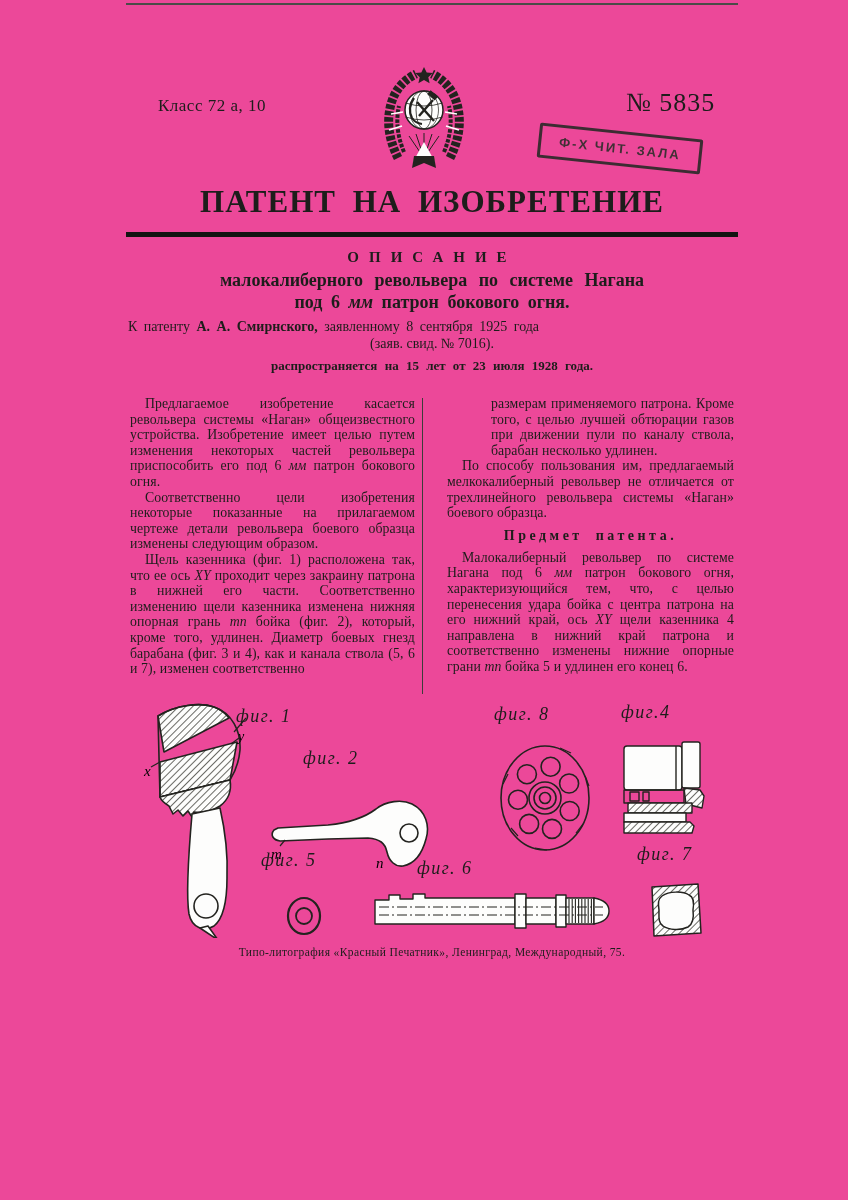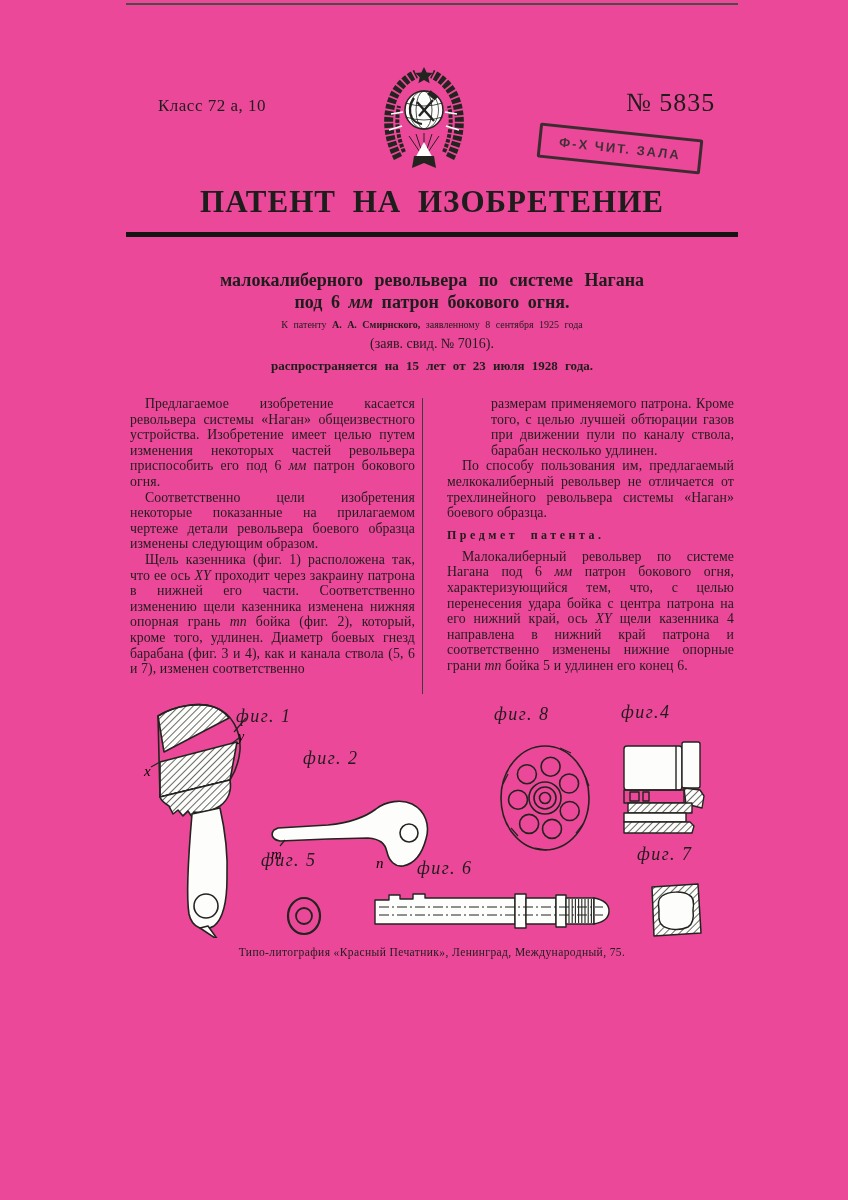--- a/index.html
+++ b/index.html
@@ -16,32 +16,32 @@
          transform:rotate(6deg);display:flex;align-items:center;justify-content:center;
          font-family:"Liberation Sans","DejaVu Sans",sans-serif;font-weight:bold;font-size:13px;
          letter-spacing:2px;color:#2e2e2b;opacity:.9;}
   .main-title{left:128px;top:184px;width:608px;text-align:center;font-size:31px;font-weight:bold;
               letter-spacing:1px;word-spacing:8px;}
   .thick-rule{left:126px;top:232px;width:612px;height:5px;background:#141412;}
 
   .opisanie{left:128px;top:249px;width:608px;text-align:center;font-size:15px;font-weight:bold;letter-spacing:10px;}
   .subject1{left:128px;top:270px;width:608px;text-align:center;font-size:18px;font-weight:bold;word-spacing:7px;}
   .subject2{left:128px;top:292px;width:608px;text-align:center;font-size:18px;font-weight:bold;word-spacing:4px;}
-  .applicant1{left:128px;top:319px;width:608px;text-align:center;font-size:10px;word-spacing:3px;}
+  .applicant1{left:128px;top:319px;width:608px;text-align:left;font-size:14px;word-spacing:3px;}
   .applicant2{left:128px;top:336px;width:608px;text-align:center;font-size:14px;}
   .pub{left:128px;top:358px;width:608px;text-align:center;font-size:13px;font-weight:bold;
        word-spacing:4px;line-height:16px;}
 
   .cols{left:130px;top:396px;width:604px;height:300px;}
   .col-left{position:absolute;left:0;top:0;width:285px;}
   .col-right{position:absolute;left:317px;top:0;width:287px;}
   .col-divider{position:absolute;left:292px;top:2px;width:1px;height:296px;background:#3d3d3a;}
   .cols p{margin:0;text-indent:15px;text-align:justify;font-size:13.8px;line-height:15.6px;letter-spacing:.1px;}
   .cols p.no-indent{text-indent:0;margin-left:44px;}
-  .claim-heading{font-size:12px;font-weight:bold;letter-spacing:3.5px;
+  .claim-heading{text-align:center;font-size:14px;font-weight:bold;letter-spacing:3.5px;
                  word-spacing:6px;margin:7px 0 6px 0;}
 
   .figcap{position:absolute;font-size:18px;font-style:italic;letter-spacing:1.5px;white-space:nowrap;}
   .figsvg{position:absolute;}
   .footer{left:128px;top:946px;width:608px;text-align:center;font-size:11.5px;letter-spacing:.4px;}
 </style>
 </head>
 <body>
 
 <div class="sheet">
@@ -95,20 +95,21 @@
 
   <div class="abs patent-number">№ 5835</div>
 
   <div class="abs stamp">
     <span>Ф-Х ЧИТ. ЗАЛА</span>
   </div>
 
   <div class="abs main-title">ПАТЕНТ НА ИЗОБРЕТЕНИЕ</div>
   <div class="abs thick-rule"></div>
 
+  <div class="abs opisanie">ОПИСАНИЕ</div>
   <div class="abs subject1">малокалиберного револьвера по системе Нагана</div>
   <div class="abs subject2"><span>под 6 </span><span class="it">мм</span><span> патрон бокового огня.</span></div>
   <div class="abs applicant1"><span>К патенту </span><span class="bd">А. А. Смирнского,</span><span> заявленному 8 сентября 1925 года</span></div>
   <div class="abs applicant2">(заяв. свид. № 7016).</div>
   <div class="abs pub">
     <div>распространяется на 15 лет от 23 июля 1928 года.</div>
   </div>
 
   <div class="abs cols">
     <div class="col-left">

